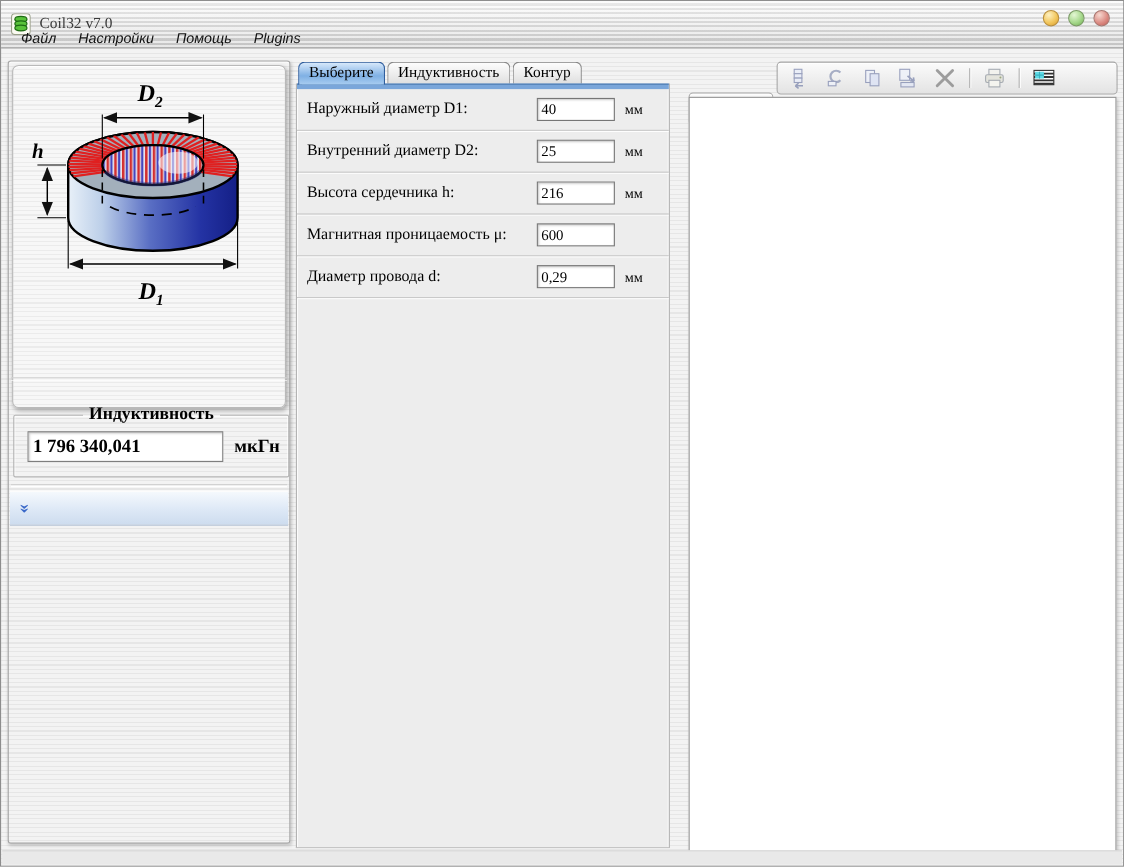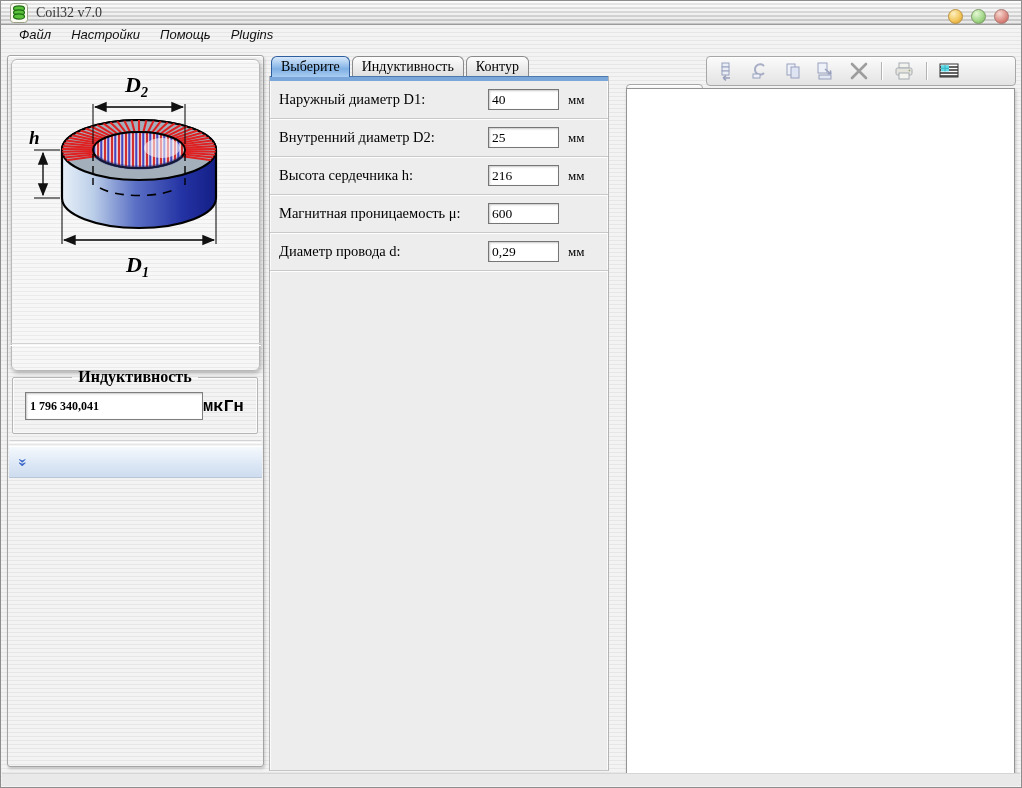--- a/index.html
+++ b/index.html
@@ -9,21 +9,21 @@
     background:#e9e9e9;
     overflow:hidden;
   }
   #window {
     position:relative; width:1022px; height:788px;
     border:1px solid #8d8d8d;
     background:repeating-linear-gradient(180deg,#f3f3f3 0px,#f3f3f3 3px,#e6e6e6 3px,#e6e6e6 4px);
   }
   
   #titlebar {
-    position:absolute; left:0; top:0; width:100%; height:24px;
+    position:absolute; left:0; top:0; width:100%; height:43px;
     background:
       repeating-linear-gradient(180deg, rgba(255,255,255,.5) 0 2px, rgba(90,90,90,.10) 2px 4px),
       linear-gradient(180deg,#fafafa,#cfcfcf);
     border-bottom:1px solid #9b9b9b;
     display:flex; align-items:center;
   }
   #app-icon { margin-left:9px; width:18px; height:20px; }
   #title-text {
     margin-left:8px; font-family:"Liberation Serif", serif;
     font-size:14px; color:#3a3a3a;
@@ -68,25 +68,25 @@
     box-shadow:inset 0 0 0 1px rgba(255,255,255,.7);
   }
   #inductance-box legend {
     margin:0 auto; padding:0 6px;
     font-family:"Liberation Serif", serif; font-weight:bold; font-size:16px; color:#000;
   }
   #inductance-row { display:flex; align-items:center; padding:6px 8px 0 12px; }
   #inductance-value {
     width:178px; height:28px; border:1px solid #7e7e7e; background:#fff;
     box-shadow:inset 1px 1px 2px rgba(0,0,0,.22);
-    font-family:"Liberation Serif", serif; font-weight:bold; font-size:12px;
+    font-family:"Liberation Serif", serif; font-weight:bold; font-size:17px;
     padding:0 4px; color:#000;
   }
   #inductance-unit {
-    font-family:Liberation Mono, monospace;
+    margin-left:10px; font-family:Liberation Serif, serif;
     font-weight:bold; font-size:17px; color:#000;
   }
   #shape-header {
     position:absolute; left:1px; right:1px; top:390px; height:32px;
     background:linear-gradient(180deg,#f5f9fd,#dde8f6 55%,#cddcee);
     border-top:1px solid #ffffff; border-bottom:1px solid #b9c6d8;
     display:flex; align-items:center; padding:0 10px; cursor:pointer;
   }
   #shape-header-label {
     flex:1; font-family:"Liberation Serif", serif; font-weight:bold;

